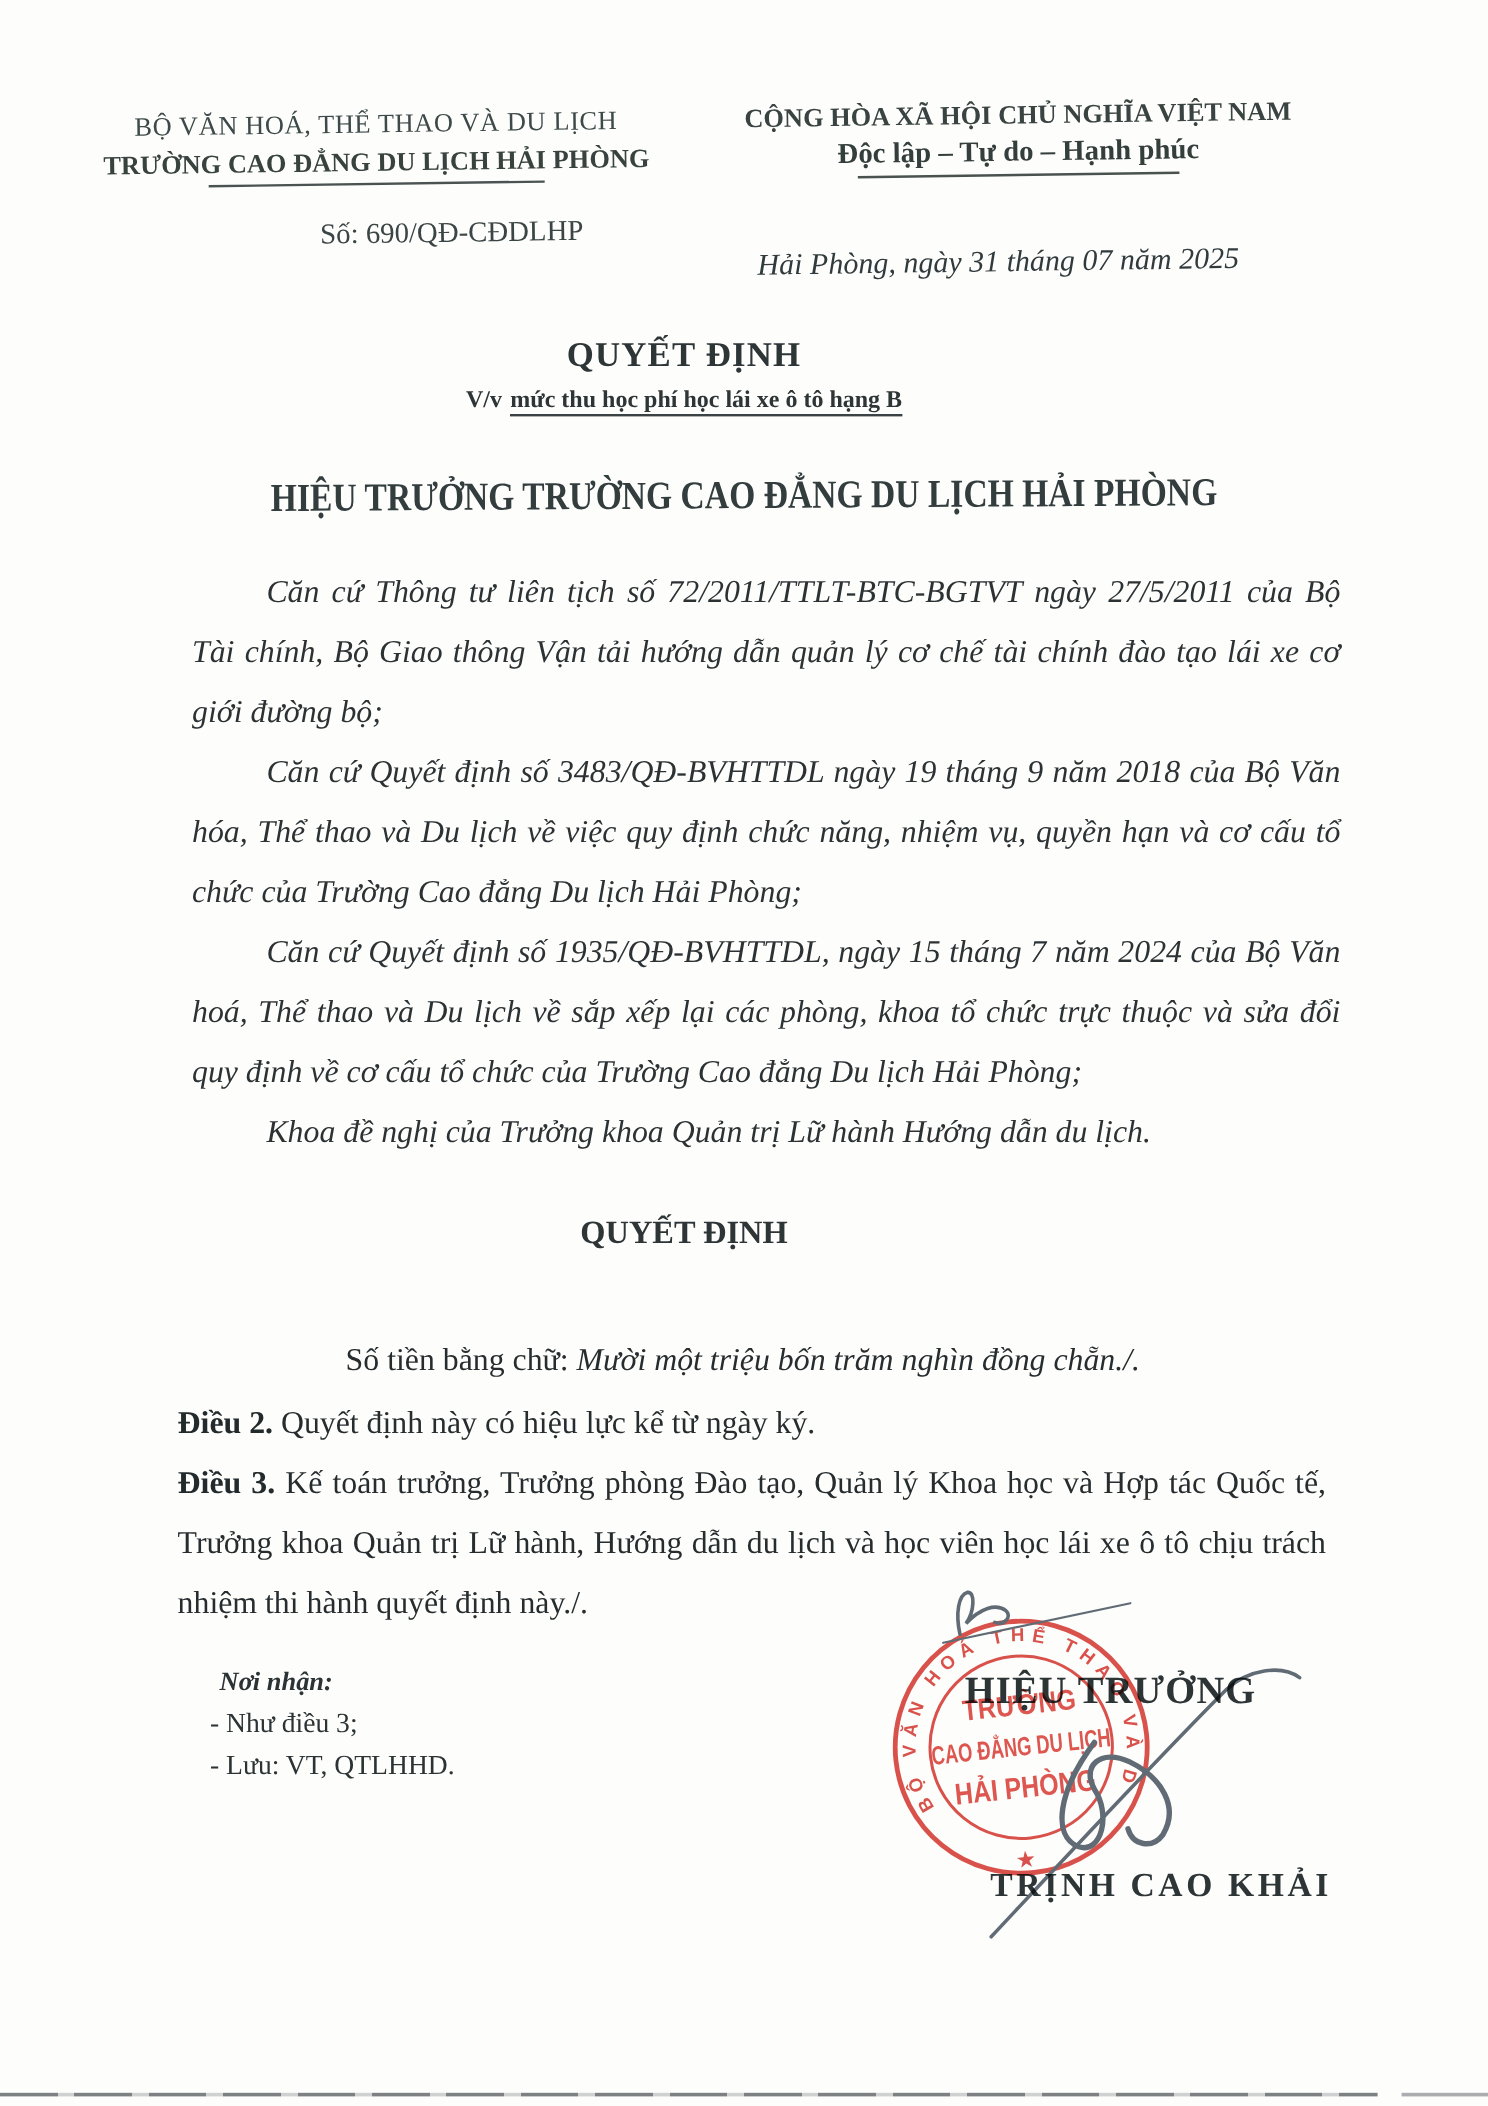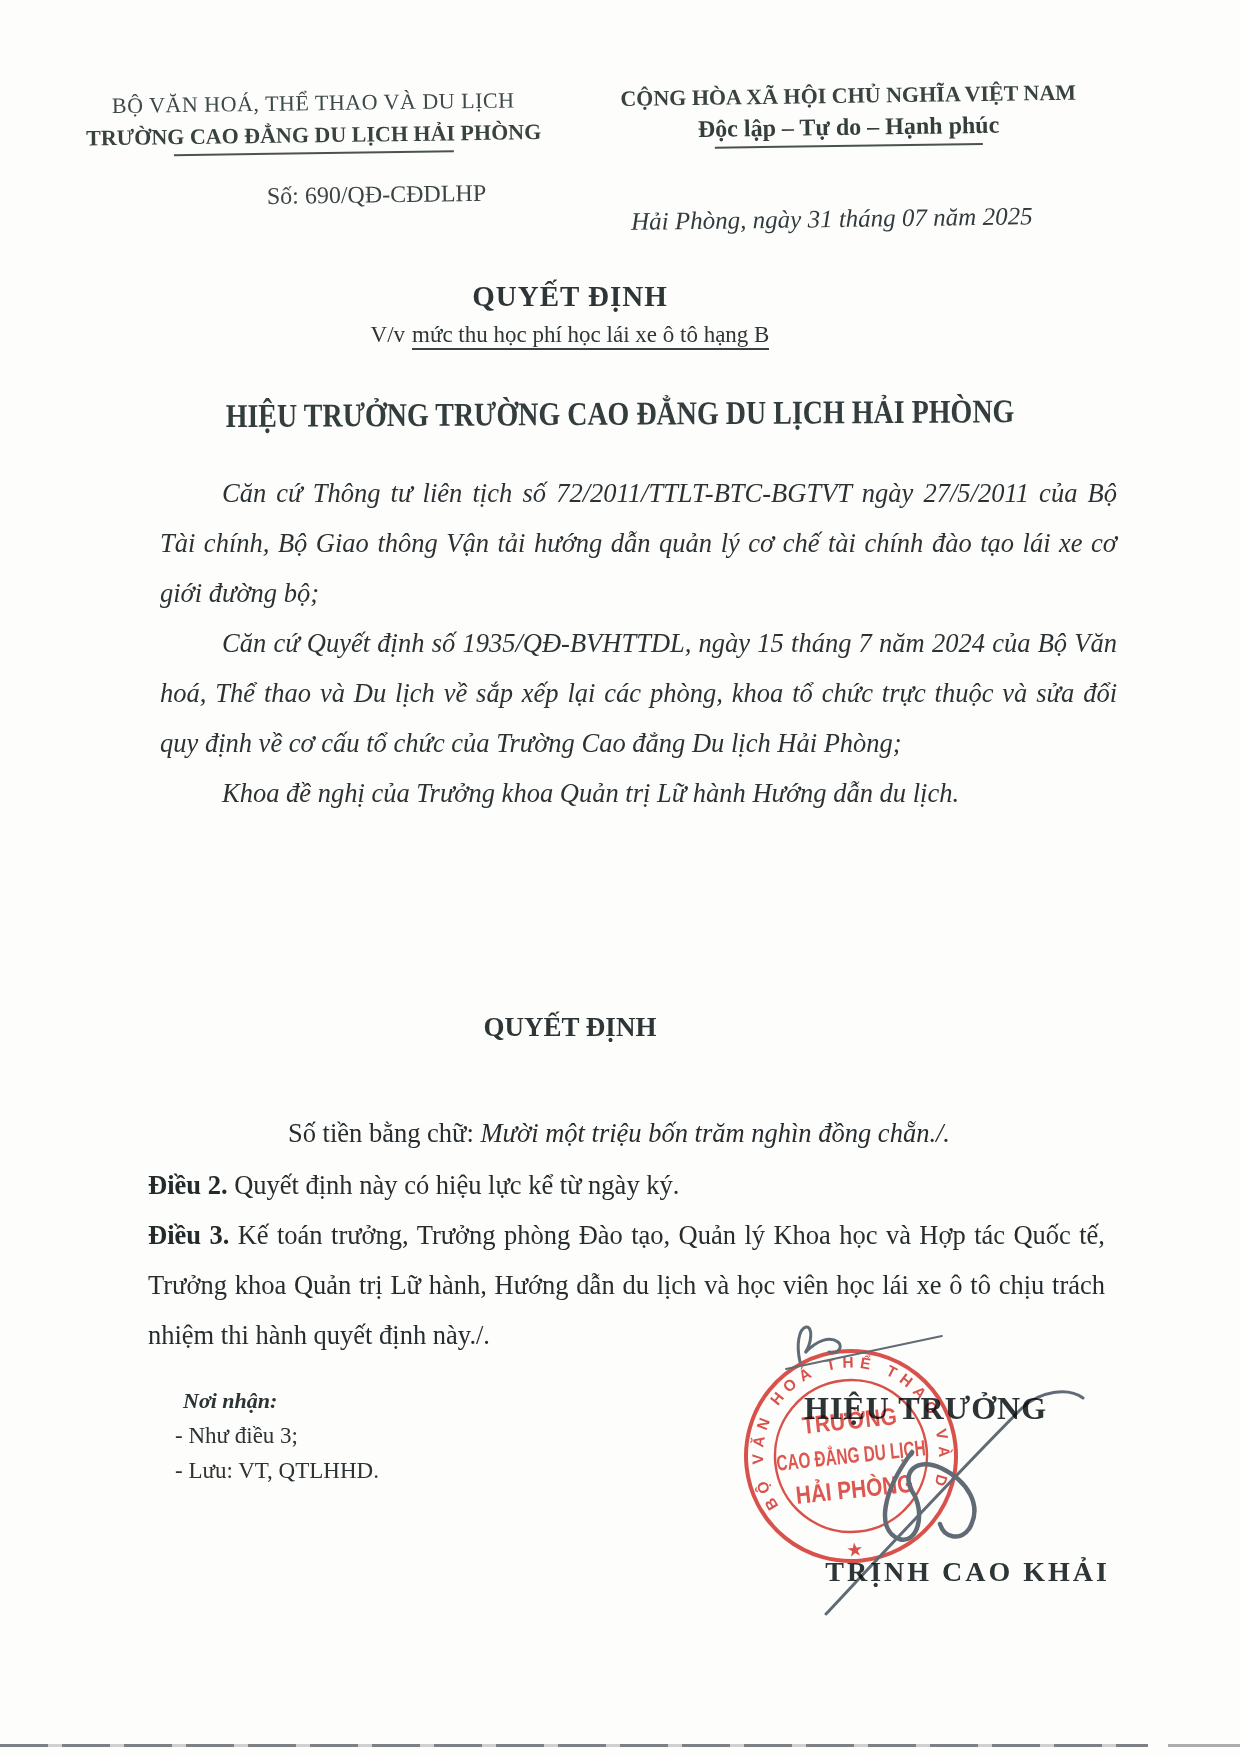--- a/index.html
+++ b/index.html
@@ -21,21 +21,21 @@
   .hdr-left .rule{width:280px;border-bottom:2.5px solid #4a5352;margin:4px auto 0;}
   .doc-number{position:absolute;left:140px;top:92px;width:470px;text-align:center;font-size:24px;color:#3c4545;}
   .hdr-right{position:absolute;left:618px;top:0;width:460px;text-align:center;color:#394341;}
   .hdr-right .l1{font-size:22px;font-weight:bold;}
   .hdr-right .l2{font-size:24px;font-weight:bold;margin-top:5px;color:#343e3c;}
   .hdr-right .rule{width:268px;border-bottom:2.5px solid #49524f;margin:4px auto 0;}
   .date-line{position:absolute;left:600px;top:122px;width:460px;text-align:center;font-style:italic;font-size:25px;color:#313a3c;}
   
   .title-block{position:absolute;top:280px;left:0;width:1140px;text-align:center;color:#2e3537;}
   .title-main{font-size:29px;font-weight:bold;letter-spacing:1px;}
-  .title-sub{font-size:23px;font-weight:normal;margin-top:9px;}
+  .title-sub{font-size:20px;font-weight:bold;margin-top:9px;}
   .title-sub .u{border-bottom:2.5px solid #3a4243;padding-bottom:1px;margin-left:7px;}
   .issuer{position:absolute;top:398px;left:50px;width:1140px;text-align:center;
           font-size:28px;font-weight:bold;color:#333d3e;letter-spacing:0px;
           transform:scale(1,1.18) rotate(-0.3deg);}
   
   .body-text{position:absolute;left:160px;top:468px;width:957px;font-size:26.5px;line-height:50px;text-align:justify;}
   .body-text p{margin:0;text-indent:62px;}
   .preamble p{font-style:italic;color:#2c3234;}
   .decision-heading{position:absolute;top:1012px;left:0;width:1140px;text-align:center;font-size:27px;font-weight:bold;color:#2e3537;}
   .article{position:absolute;left:148px;width:957px;font-size:26.5px;line-height:50px;text-align:justify;margin:0;color:#272d2f;}
@@ -79,20 +79,21 @@
 
   <div class="title-block">
     <div class="title-main">QUYẾT ĐỊNH</div>
     <div class="title-sub"><span>V/v</span><span class="u">mức thu học phí học lái xe ô tô hạng B</span></div>
   </div>
 
   <div class="issuer">HIỆU TRƯỞNG TRƯỜNG CAO ĐẲNG DU LỊCH HẢI PHÒNG</div>
 
   <div class="body-text preamble">
     <p>Căn cứ Thông tư liên tịch số 72/2011/TTLT-BTC-BGTVT ngày 27/5/2011 của Bộ Tài chính, Bộ Giao thông Vận tải hướng dẫn quản lý cơ chế tài chính đào tạo lái xe cơ giới đường bộ;</p>
+    <p>Căn cứ Quyết định số 3483/QĐ-BVHTTDL ngày 19 tháng 9 năm 2018 của Bộ Văn hóa, Thể thao và Du lịch về việc quy định chức năng, nhiệm vụ, quyền hạn và cơ cấu tổ chức của Trường Cao đẳng Du lịch Hải Phòng;</p>
     <p>Căn cứ Quyết định số 1935/QĐ-BVHTTDL, ngày 15 tháng 7 năm 2024 của Bộ Văn hoá, Thể thao và Du lịch về sắp xếp lại các phòng, khoa tổ chức trực thuộc và sửa đổi quy định về cơ cấu tổ chức của Trường Cao đẳng Du lịch Hải Phòng;</p>
     <p>Khoa đề nghị của Trưởng khoa Quản trị Lữ hành Hướng dẫn du lịch.</p>
   </div>
 
   <div class="decision-heading">QUYẾT ĐỊNH</div>
 
 
   <p class="article amount-line"><span>Số tiền bằng chữ: </span><span class="it">Mười một triệu bốn trăm nghìn đồng chẵn./.</span></p>
 
   <p class="article art-2"><b>Điều 2.</b> <span>Quyết định này có hiệu lực kể từ ngày ký.</span></p>

